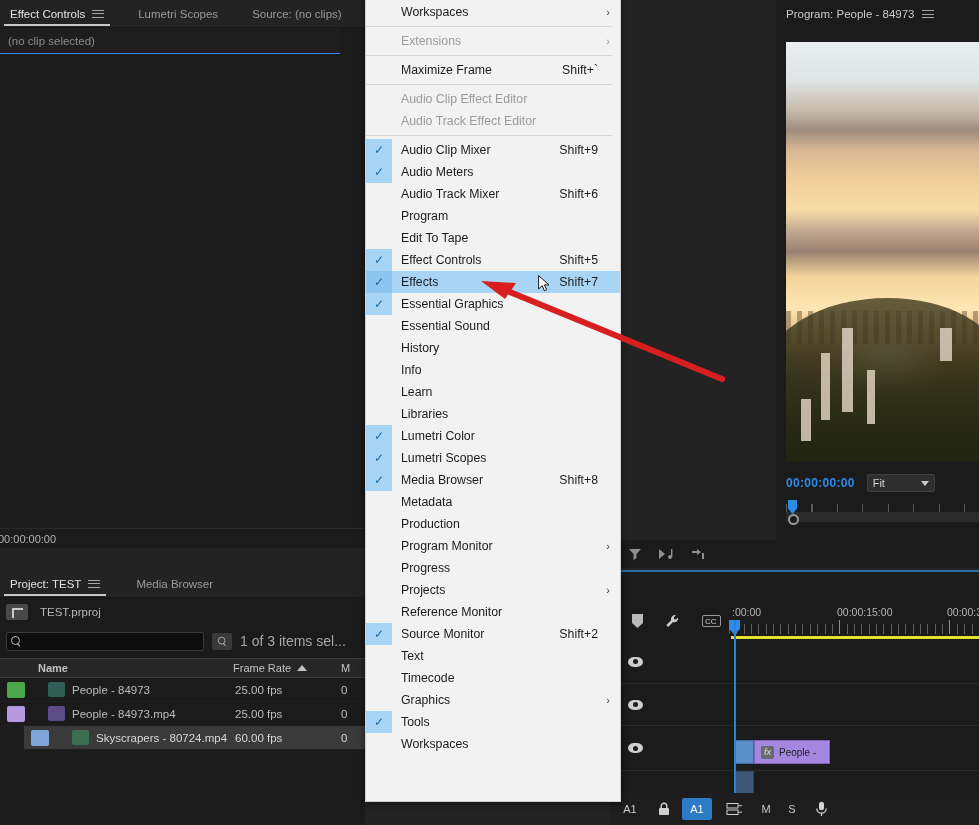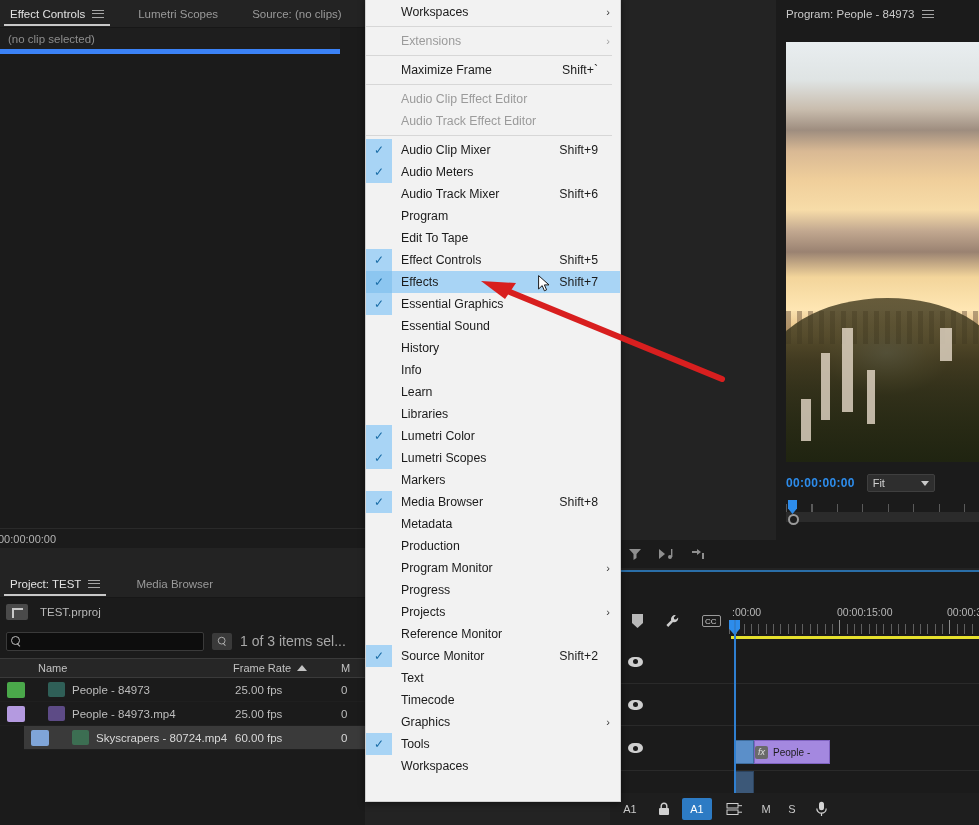--- a/index.html
+++ b/index.html
@@ -35,21 +35,21 @@
     position: absolute; left: 0; right: 0; height: 1px; background: #bdbdbd;
   }
   .hamburger i:nth-child(1){ top: 1px; }
   .hamburger i:nth-child(2){ top: 4.5px; }
   .hamburger i:nth-child(3){ top: 8px; }
 
   
   #effect-controls { left: 0; top: 0; width: 365px; height: 548px; background:#1b1b1b; }
   #ec-subbar {
     position: absolute; left: 0; top: 28px; width: 340px; height: 26px;
-    background: #1e1e1e; border-bottom: 5px solid #3b82f6;
+    background: #1e1e1e; border-bottom: 1px solid #3b82f6;
     display: flex; align-items: center; padding-left: 4px;
     font-size: 11.5px; color: #8d8d8d;
   }
   #ec-body { position:absolute; left:0; top:54px; width:365px; bottom:20px; background:#1b1b1b; }
   #ec-timecode {
     position: absolute; left: 0; bottom: 0; width: 365px; height: 20px;
     background: #1b1b1b; display:flex; align-items:center;
     font-size: 11px; color: #b4b4b4; padding-left: 0px;
     border-top: 1px solid #2a2a2a;
   }
@@ -95,21 +95,21 @@
   }
   #pp-status { font-size: 14px; color:#a8a8a8; white-space: nowrap; }
 
   #pp-table { position:absolute; left:0; top:88px; width:365px; bottom:0; }
   #pp-header {
     display:flex; height: 20px; background:#262626;
     border-top:1px solid #3a3a3a; border-bottom:1px solid #3a3a3a;
     font-size:11px; color:#c2c2c2; align-items:center;
   }
   .col-swatch { width: 30px; }
-  .col-name { flex: 1 1 auto; padding-left: 8px; }
+  .col-name { flex: 1 1 auto; padding-left: 8px; font-weight: bold; }
   .col-rate { width: 108px; display:flex; align-items:center; gap:6px; }
   .col-m { width: 24px; }
   .caret-up { width:0;height:0;border-left:5px solid transparent;border-right:5px solid transparent;border-bottom:6px solid #c2c2c2; }
   .prow { display:flex; height: 24px; align-items:center; font-size:11.5px; color:#bdbdbd; border-bottom:1px solid #1f1f1f;}
   .prow.selected { background:#3a3a3a; color:#d8d8d8;margin-left:24px; }
   .swatch { width: 18px; height: 16px; border-radius:2px; margin-left: 7px; }
   .mediaicon { width: 17px; height: 15px; margin-right:7px; border-radius:2px; }
   .namecell { display:flex; align-items:center; flex:1 1 auto; padding-left: 18px;}
 
   
@@ -195,21 +195,21 @@
 
   .tl-track { position:absolute; left:0; right:0; border-bottom:1px solid #2a2a2a; }
   .tl-hdr { position:absolute; left:0; width:119px; top:0; bottom:0; display:flex; align-items:center; }
   .eye {
     width: 15px; height: 10px; margin-left: 18px; border-radius: 50% / 60%;
     background: #cfcfcf; position:relative;
   }
   .eye::after{ content:""; position:absolute; left:5px; top:2.5px; width:5px;height:5px;border-radius:50%;background:#1b1b1b;}
   .clip-blue { position:absolute; background:#5b8fc9; border:1px solid #3f6d9e; }
   .clip-purple { position:absolute; background:#a488e0; border:1px solid #7f62c0;
-                 display:flex; align-items:center; gap:5px; font-size:10px; color:#1c1c1c; }
+                 display:flex; align-items:center; gap:5px; padding-left:6px; font-size:10px; color:#1c1c1c; }
   .fx-badge { width:13px; height:13px; background:#6a6a6a; border-radius:2px; color:#e0e0e0;
               font-size:9px; display:flex; align-items:center; justify-content:center; font-style: italic;}
   .audio-clip { position:absolute; background:#3c5878; border:1px solid #2c4460; }
 
   #tl-bottombar { position:absolute; left:0; bottom:0; width:369px; height:32px;
     background:#1e1e1e; display:flex; align-items:center; gap: 0; }
   .a1btn { font-size: 11px; color:#c9c9c9; width:34px; text-align:center; }
   .a1btn.on { background:#2d7bc4; color:#fff; height:22px; line-height:22px; border-radius:2px;}
 
   
@@ -559,23 +559,20 @@
     </div>
     <div class="mi">
       <span class="check">✓</span>
       <span>Lumetri Color</span>
     </div>
     <div class="mi">
       <span class="check">✓</span>
       <span>Lumetri Scopes</span>
     </div>
     <div class="mi">
-      <span>Markers</span>
-    </div>
-    <div class="mi">
       <span class="check">✓</span>
       <span>Media Browser</span>
       <span class="accel">Shift+8</span>
     </div>
     <div class="mi">
       <span>Metadata</span>
     </div>
     <div class="mi">
       <span>Production</span>
     </div>

